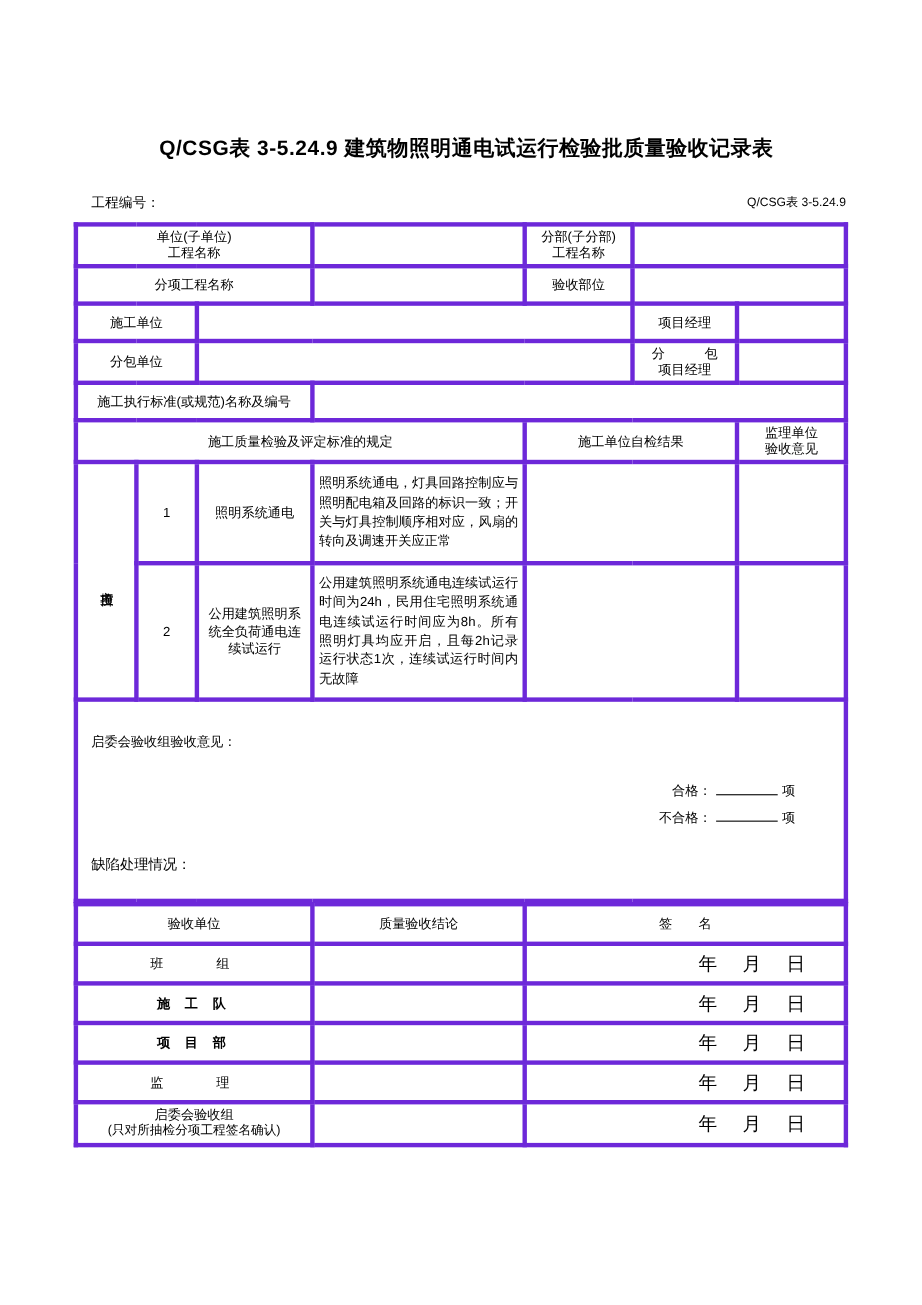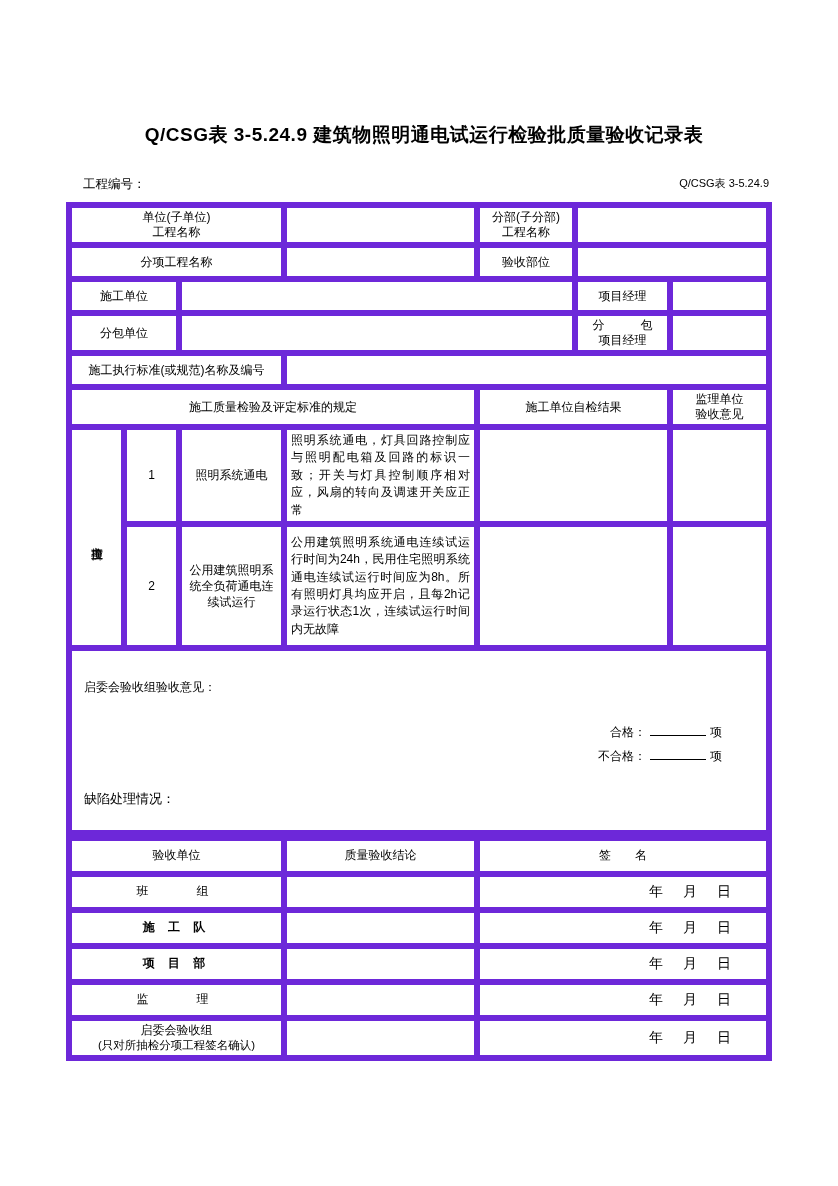--- a/index.html
+++ b/index.html
@@ -48,21 +48,21 @@
     top: 0;
     font-size: 11px;
   }
   table.main {
     width: 700px;
     margin: 0 auto;
     border-collapse: collapse;
     table-layout: fixed;
   }
   table.main td {
-    border: 6px solid #6d28d9;
+    border: 4px solid #6d28d9;
     font-size: 12px;
     padding: 2px 4px;
     vertical-align: middle;
   }
   .c {
     text-align: center;
   }
   .h36 { height: 36px; }
   .h34 { height: 34px; }
   .h38 { height: 38px; }
@@ -108,21 +108,21 @@
     border-bottom: 1px solid #000;
     margin: 0 4px;
   }
   .defect-label {
     margin-top: 22px;
     padding-left: 8px;
     font-size: 13px;
     font-family: Liberation Serif, serif;
   }
   .date-line {
-    font-size: 14px;
+    font-size: 17px;
     letter-spacing: 3px;
   }
   .spaced2 { letter-spacing: 8px; }
   .spaced3 { letter-spacing: 5px; font-weight: bold; }
   .small-note {
     font-size: 11.5px;
     line-height: 1.35;
   }
 </style>
 </head>

